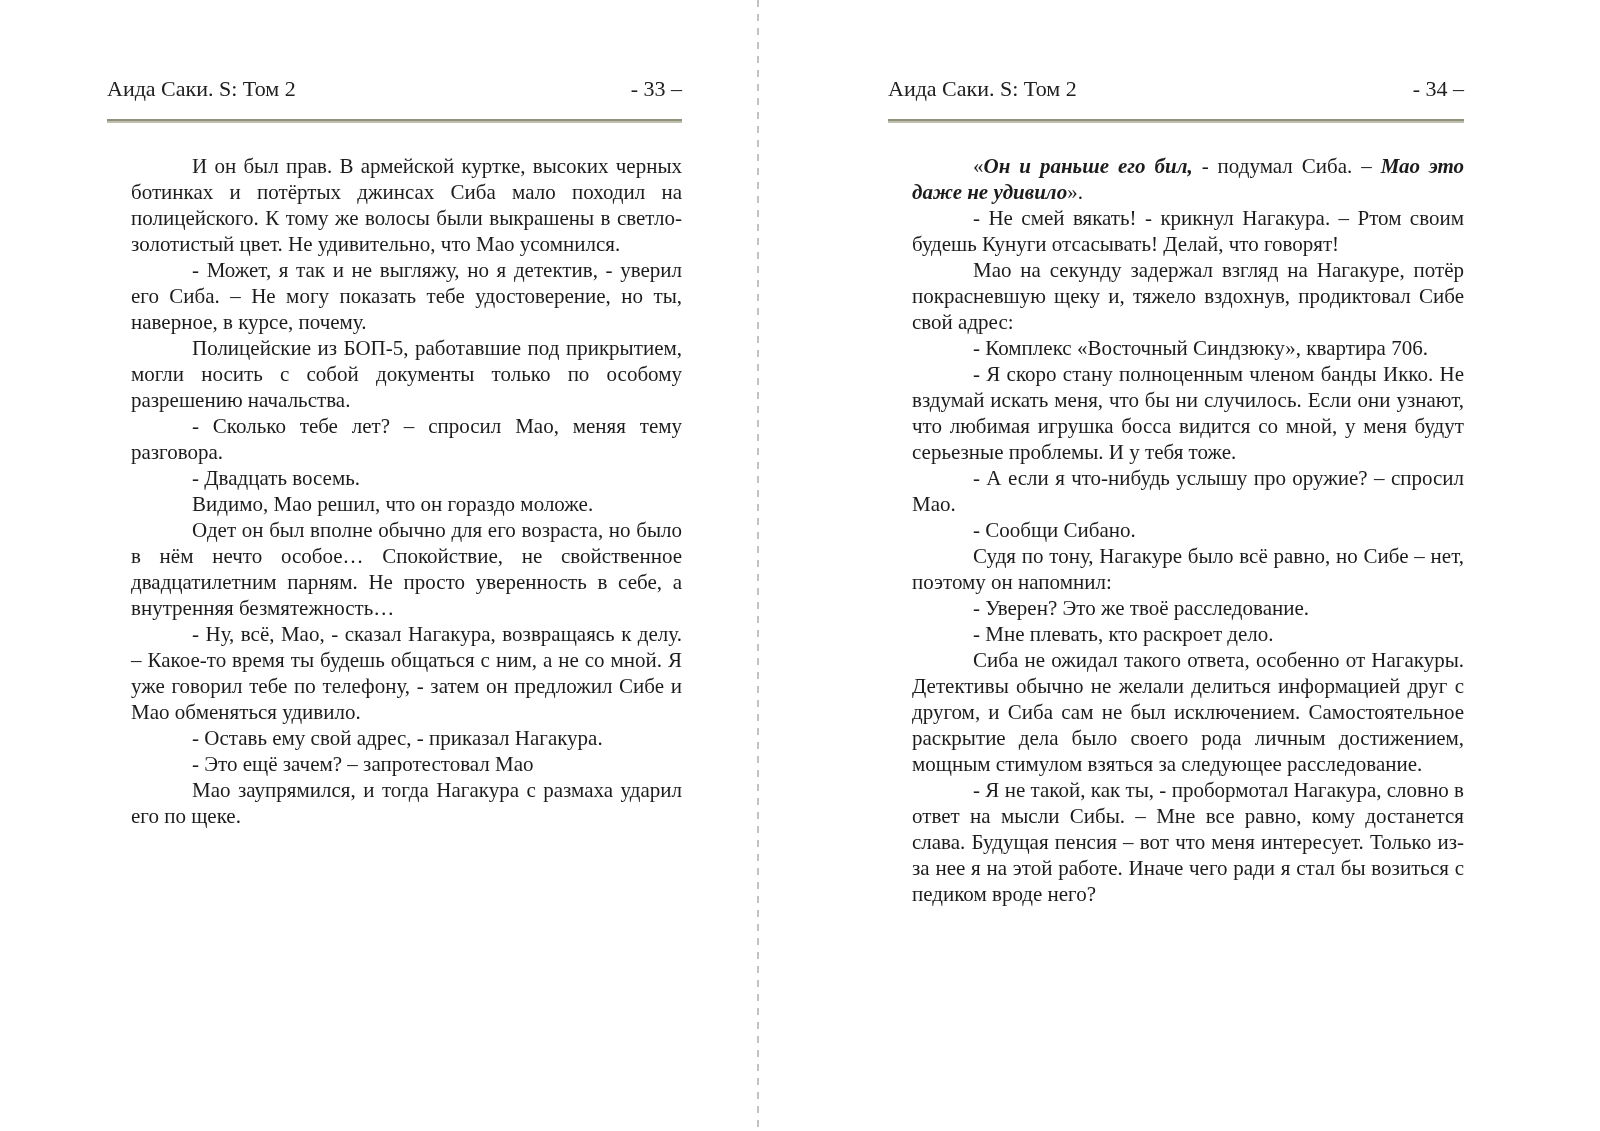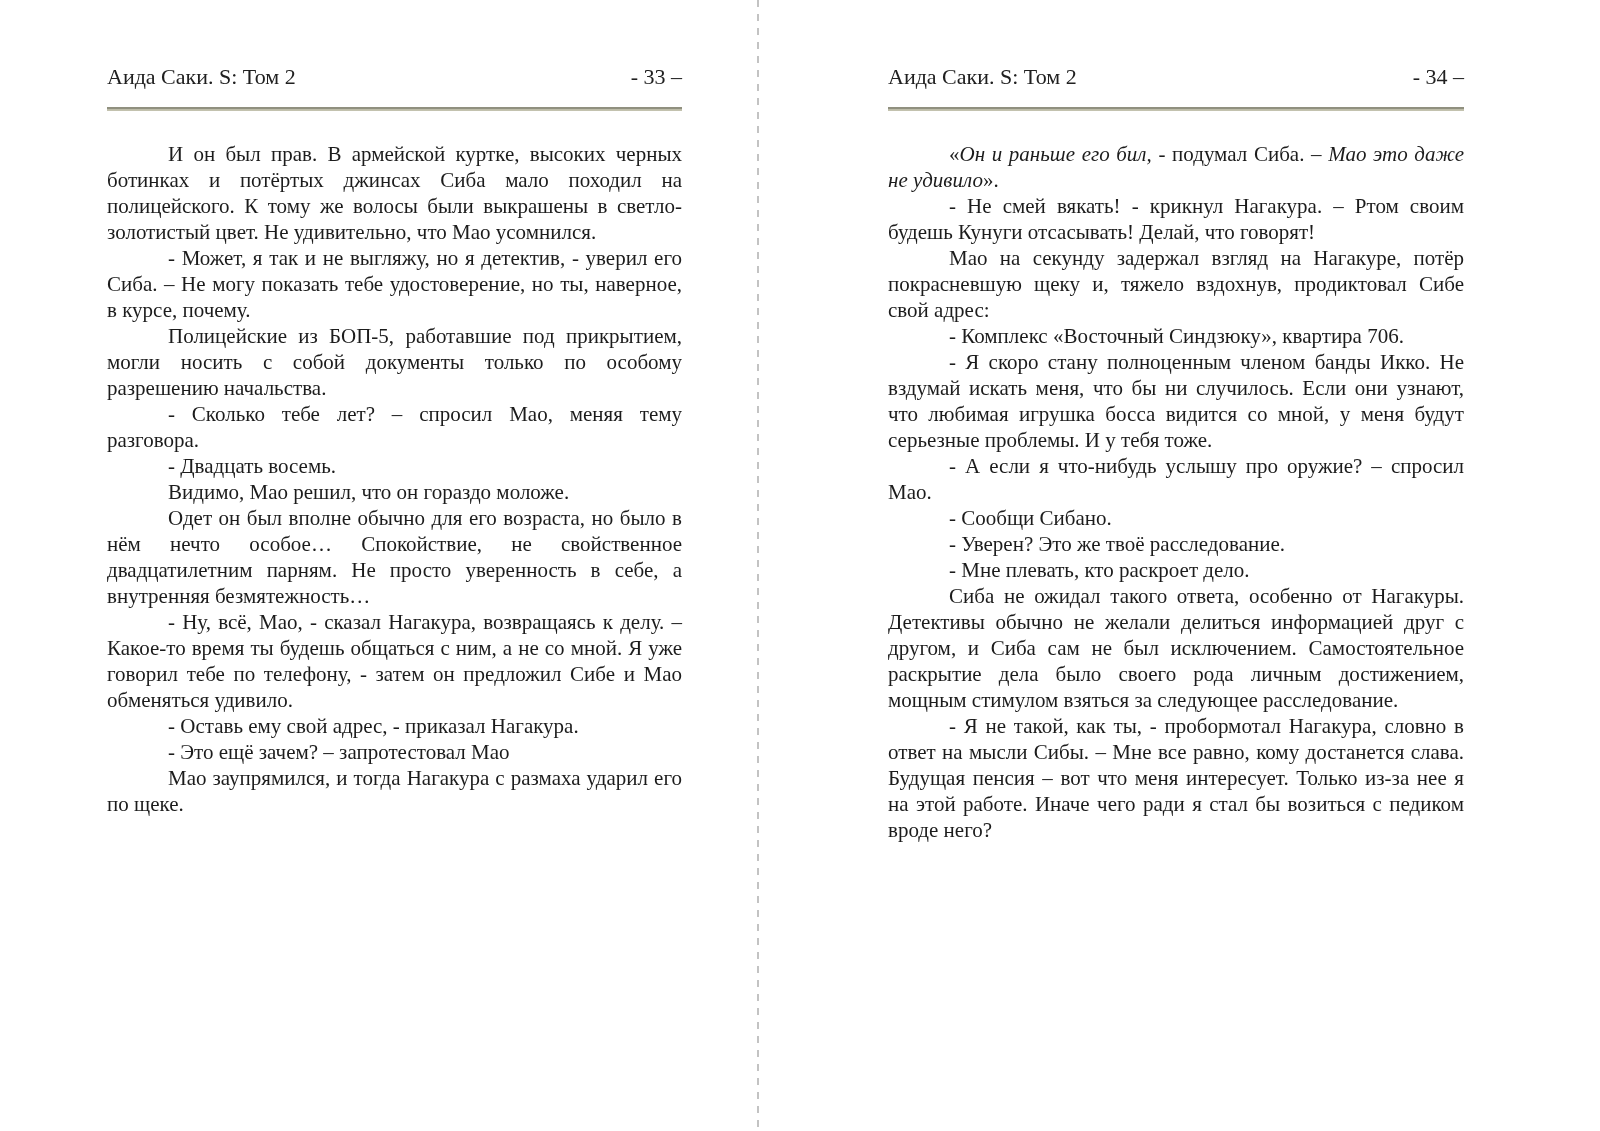--- a/index.html
+++ b/index.html
@@ -1,37 +1,37 @@
 <!DOCTYPE html>
 <html lang="ru"><head>
 <meta charset="utf-8">
 <style>
   * { margin:0; padding:0; box-sizing:border-box; }
   html,body { width:1600px; height:1131px; background:#ffffff; overflow:hidden; }
   body { font-family:"Liberation Serif","DejaVu Serif",serif; color:#1c1c1c; position:relative; }
 
-  .page { position:absolute; top:64px; }
+  .page { position:absolute; top:76px; }
   .page-left  { left:107px; width:575px; }
   .page-right { left:888px; width:576px; }
 
   .page-header {
     display:flex; justify-content:space-between; align-items:baseline;
     font-size:22px; line-height:26px; color:#202020;
   }
   .header-rule {
     margin-top:17px; height:4px; width:100%;
     background:linear-gradient(to bottom,#90907f 0%,#90907f 45%,#b9b8a4 45%,#c6c5b2 100%);
   }
   .page-body {
     margin-top:30px;
     font-size:21px; line-height:26px;
     text-align:justify;
   }
-  .page-body p.para { text-indent:61px; }
-  .page-body i { font-style:italic; }
+  .page-body p.para { text-indent:61px;margin-left:24px; }
+  .page-body i { font-style:italic;font-weight:bold; }
 
   .page-divider {
     position:absolute; left:757px; top:0; height:1131px; width:2px;
     background:repeating-linear-gradient(to bottom,#c3c3c3 0px,#c3c3c3 7px,transparent 7px,transparent 14px);
   }
 </style>
 </head>
 <body>
 
 <div class="page page-left">
@@ -64,18 +64,19 @@
   </div>
   <div class="header-rule"></div>
   <div class="page-body">
       <p class="para"><span>«</span><i>Он и раньше его бил,</i><span> - подумал Сиба. – </span><i>Мао это даже не удивило</i><span>».</span></p>
       <p class="para"><span>- Не смей вякать! - крикнул Нагакура. – Ртом своим будешь Кунуги отсасывать! Делай, что говорят!</span></p>
       <p class="para"><span>Мао на секунду задержал взгляд на Нагакуре, потёр покрасневшую щеку и, тяжело вздохнув, продиктовал Сибе свой адрес:</span></p>
       <p class="para"><span>- Комплекс «Восточный Синдзюку», квартира 706.</span></p>
       <p class="para"><span>- Я скоро стану полноценным членом банды Икко. Не вздумай искать меня, что бы ни случилось. Если они узнают, что любимая игрушка босса видится со мной, у меня будут серьезные проблемы. И у тебя тоже.</span></p>
       <p class="para"><span>- А если я что-нибудь услышу про оружие? – спросил Мао.</span></p>
       <p class="para"><span>- Сообщи Сибано.</span></p>
+      <p class="para"><span>Судя по тону, Нагакуре было всё равно, но Сибе – нет, поэтому он напомнил:</span></p>
       <p class="para"><span>- Уверен? Это же твоё расследование.</span></p>
       <p class="para"><span>- Мне плевать, кто раскроет дело.</span></p>
       <p class="para"><span>Сиба не ожидал такого ответа, особенно от Нагакуры. Детективы обычно не желали делиться информацией друг с другом, и Сиба сам не был исключением. Самостоятельное раскрытие дела было своего рода личным достижением, мощным стимулом взяться за следующее расследование.</span></p>
       <p class="para"><span>- Я не такой, как ты, - пробормотал Нагакура, словно в ответ на мысли Сибы. – Мне все равно, кому достанется слава. Будущая пенсия – вот что меня интересует. Только из-за нее я на этой работе. Иначе чего ради я стал бы возиться с педиком вроде него?</span></p>
     </div>
 </div>
 
 </body></html>

